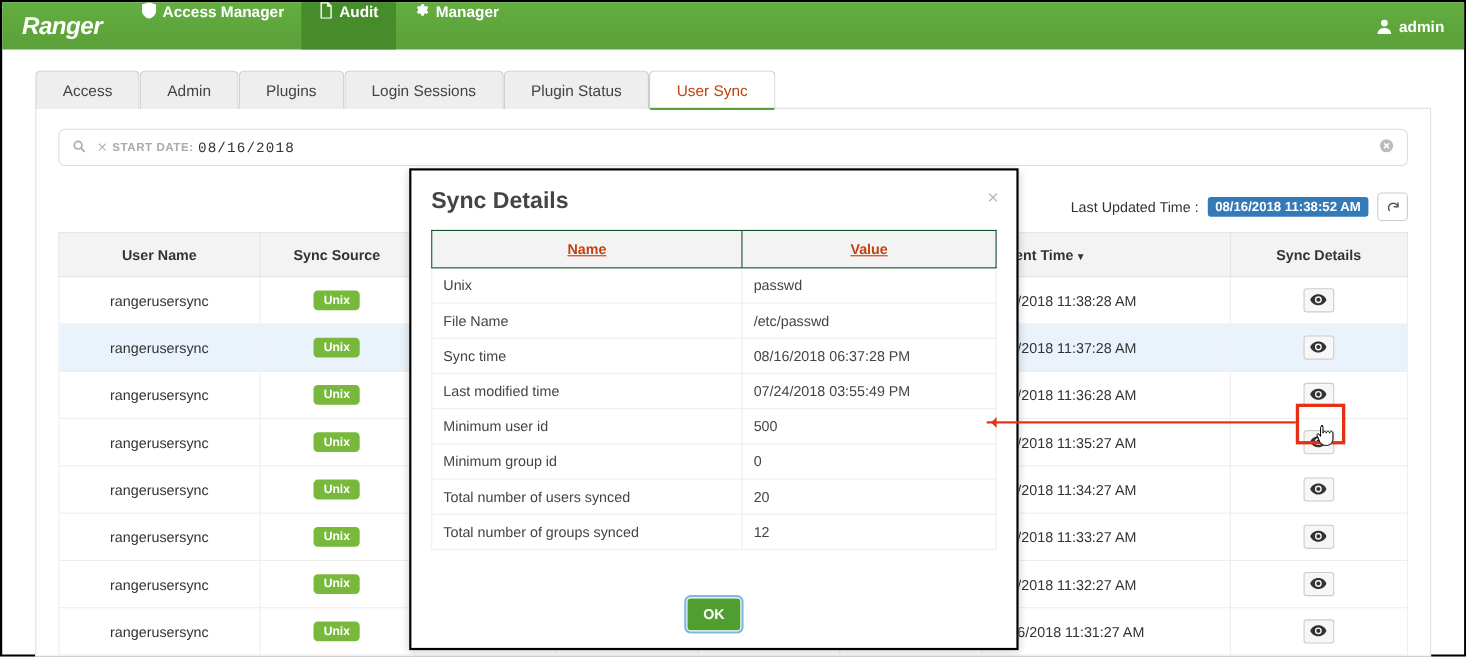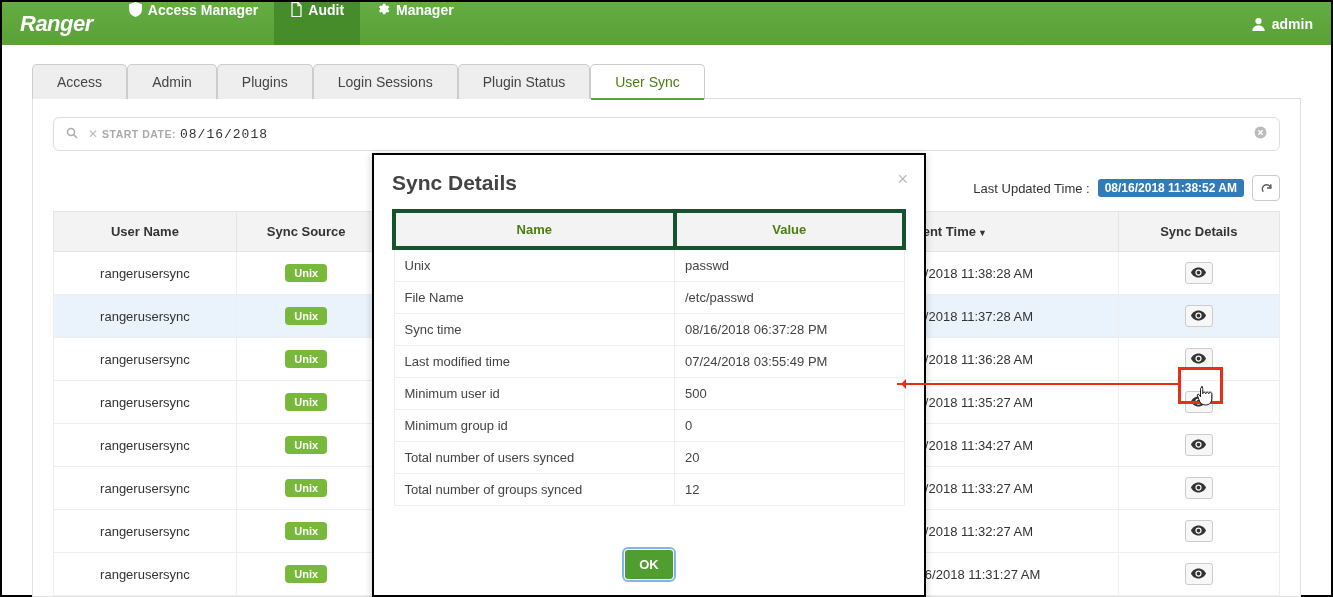--- a/index.html
+++ b/index.html
@@ -14,21 +14,21 @@
   .nav-item svg, .user svg { margin-right: 6px; }
   .nav-spacer { flex: 1; }
   .user { display: flex; align-items: center; font-size: 14px; font-weight: 600; padding: 0 6px; }
 
   
   .page { padding: 18px 30px; }
 
   
   .tabs { display: flex; gap: 0; border-bottom: 1px solid #ddd; margin-bottom: 0; }
   .tab { background: #eee; border: 1px solid #ccc; border-bottom: none; border-radius: 5px 5px 0 0; padding: 9px 24px; font-size: 14px; color: #444; cursor: pointer; position: relative; top: 1px; }
-  .tab.active { background: #fff; border-color: #ccc; color: #4d7c0f; }
+  .tab.active { background: #fff; border-color: #ccc; color: #c2410c; }
   .tab.active::after { content: ""; position: absolute; left: 0; right: 0; bottom: -1px; height: 2px; background: #59a138; }
 
   
   .panel { background: #fff; border: 1px solid #e1e1e1; border-top: none; padding: 18px 20px 0 20px; }
 
   
   .search-wrap { border: 1px solid #ddd; border-radius: 6px; padding: 8px 12px; display: flex; align-items: center; margin-bottom: 24px; }
   .search-row { flex: 1; display: flex; align-items: center; }
   .search-icon { color: #aaa; margin-right: 10px; }
   .chip-label { color: #aaa; font-size: 10.5px; letter-spacing: 0.5px; font-weight: 700; margin-right: 4px; }
@@ -53,21 +53,21 @@
   .col-details { width: 150px; }
   .badge-unix { display: inline-block; background: #7cb342; background:#78b93c; color: #fff; font-weight: 700; font-size: 11px; padding: 3px 9px; border-radius: 4px; }
   .eye-btn { display: inline-flex; align-items: center; justify-content: center; width: 28px; height: 22px; border: 1px solid #ccc; border-radius: 3px; background: #f7f7f7; cursor: pointer; }
   .sort-ind { font-size: 9px; margin-left: 2px; }
   .modal { position: absolute; top: 151px; left: 370px; width: 554px; background: #fff; border: 2px solid #000; box-shadow: 0 2px 8px rgba(0,0,0,0.2); }
   .modal-header { padding: 16px 18px 14px 18px; }
   .modal-title { font-size: 21px; font-weight: 700; color: #444; }
   .modal-close { position: absolute; top: 14px; right: 16px; color: #bbb; font-size: 18px; cursor: pointer; }
   .modal-body { padding: 0 18px 14px 18px; }
   table.details { width: 100%; border-collapse: collapse; }
-  table.details th { background: #f3f3f3; border: 4px solid #14532d; padding: 9px 10px; font-weight: 700; font-size: 13px; color:#4d7c0f; }
+  table.details th { background: #f3f3f3; border: 1px solid #14532d; padding: 9px 10px; font-weight: 700; font-size: 13px; color:#c2410c;text-decoration:underline; }
   table.details td { border: 1px solid #eee; padding: 8px 10px; font-size: 13px; color: #444; }
   table.details td:first-child { width: 55%; }
   .modal-footer { display: flex; justify-content: center; padding: 30px 18px 16px 18px; }
   .ok-btn { background: #4f9e2f; color: #fff; font-weight: 700; font-size: 13px; padding: 7px 14px; border: none; border-radius: 3px; cursor: pointer; outline: 2px solid #7fb8e8; outline-offset: 1px; }
 
   
   .callout-box { position: absolute; border: 3px solid #e53017; width: 45px; height: 37px; top: 365px; left: 1176px; pointer-events: none; }
   .callout-arrow { position: absolute; top: 381px; left: 895px; width: 281px; height: 2px; background: #e53017; pointer-events: none; }
   .callout-arrow::before { content: ""; position: absolute; left: -1px; top: -4px; border: 5px solid transparent; border-right-color: #e53017; }
   .cursor { position: absolute; top: 383px; left: 1194px; pointer-events: none; }

